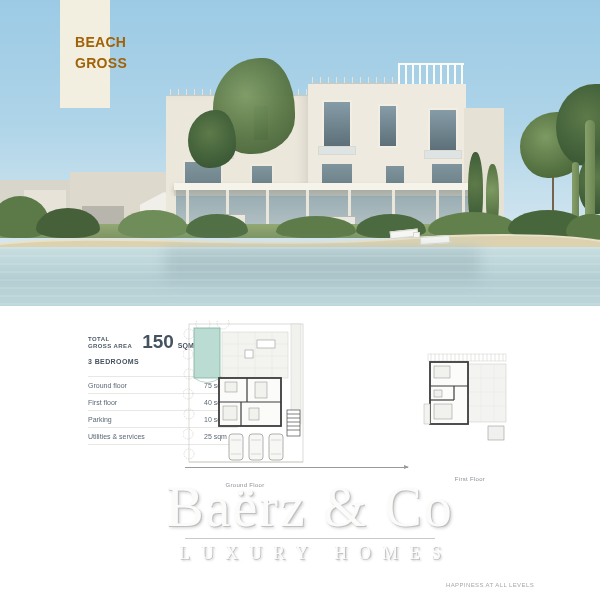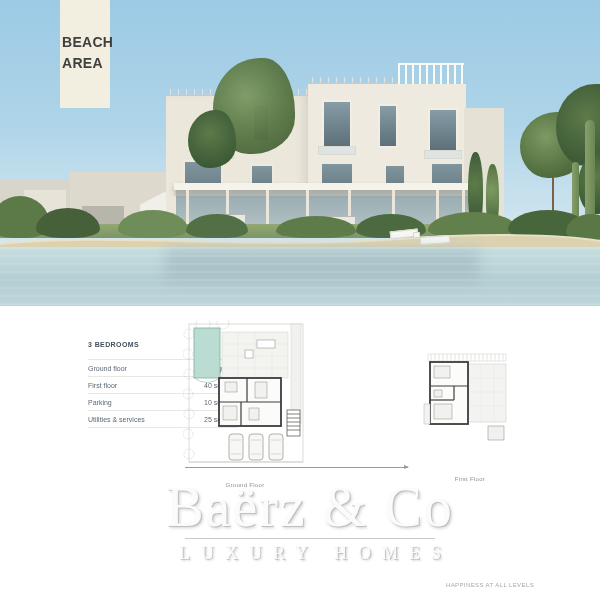--- a/index.html
+++ b/index.html
@@ -42,22 +42,22 @@
 
   .water { position:absolute; left:0; top:247px; width:600px; height:59px;
     background:linear-gradient(180deg,#c8dee1 0%,#b3ced3 55%,#bdd6da 100%); }
   .water-ripple { position:absolute; inset:0;
     background:repeating-linear-gradient(180deg, rgba(255,255,255,.22) 0 2px, transparent 2px 8px); opacity:.5; }
   .reflection { position:absolute; left:165px; top:2px; width:315px; height:34px; background:#a6bec3; filter:blur(7px); opacity:.75; }
   .sandline { position:absolute; left:0; top:226px; width:600px; height:28px; }
   .lounger { position:absolute; background:#f6f6f3; border:1px solid #d8d8d2; }
 
   .badge { position:absolute; left:60px; top:0; width:50px; height:108px; background:#f2efe1; }
-  .badge-text { margin-top:32px; padding-left:2px; font-size:14px; font-weight:600; line-height:21px;
-    color:#404040; letter-spacing:.3px; }
+  .badge-text { margin-top:32px; padding-left:15px; font-size:14px; font-weight:600; line-height:21px;
+    color:#a16207; letter-spacing:.3px; }
 
   
   .sheet { position:absolute; left:0; top:306px; width:600px; height:294px; background:#fff; }
 
   .details { position:absolute; left:88px; top:27px; width:150px; color:#4c5a67; }
   .d-head { display:flex; align-items:flex-end; }
   .d-label { font-size:6px; font-weight:bold; letter-spacing:.4px; line-height:7px; color:#4c5a67; }
   .d-value { font-size:19px; font-weight:bold; margin-left:10px; line-height:17px; color:#45525f; }
   .d-unit { font-size:7px; font-weight:bold; margin-left:4px; margin-bottom:1px; color:#45525f; }
   .d-bedrooms { font-size:7px; font-weight:bold; letter-spacing:.4px; margin-top:8px; color:#45525f; }
@@ -169,28 +169,36 @@
     <div class="lounger" style="left:413px;top:232px;width:7px;height:6px;"></div>
 
     <div class="water">
       <div class="reflection"></div>
       <div class="water-ripple"></div>
     </div>
 
     <div class="badge">
       <div class="badge-text">
         <div>BEACH</div>
-        <div>AREA</div>
+        <div>GROSS</div>
       </div>
     </div>
   </div>
 
   <div class="sheet">
 
     <div class="details">
+      <div class="d-head">
+        <div class="d-label">
+          <div>TOTAL</div>
+          <div>GROSS AREA</div>
+        </div>
+        <div class="d-value">150</div>
+        <div class="d-unit">SQM</div>
+      </div>
       <div class="d-bedrooms">3 BEDROOMS</div>
       <div class="d-table">
         <div class="d-row">
           <span class="lab">Ground floor</span>
           <span class="val">75 sqm</span>
         </div>
         <div class="d-row">
           <span class="lab">First floor</span>
           <span class="val">40 sqm</span>
         </div>

